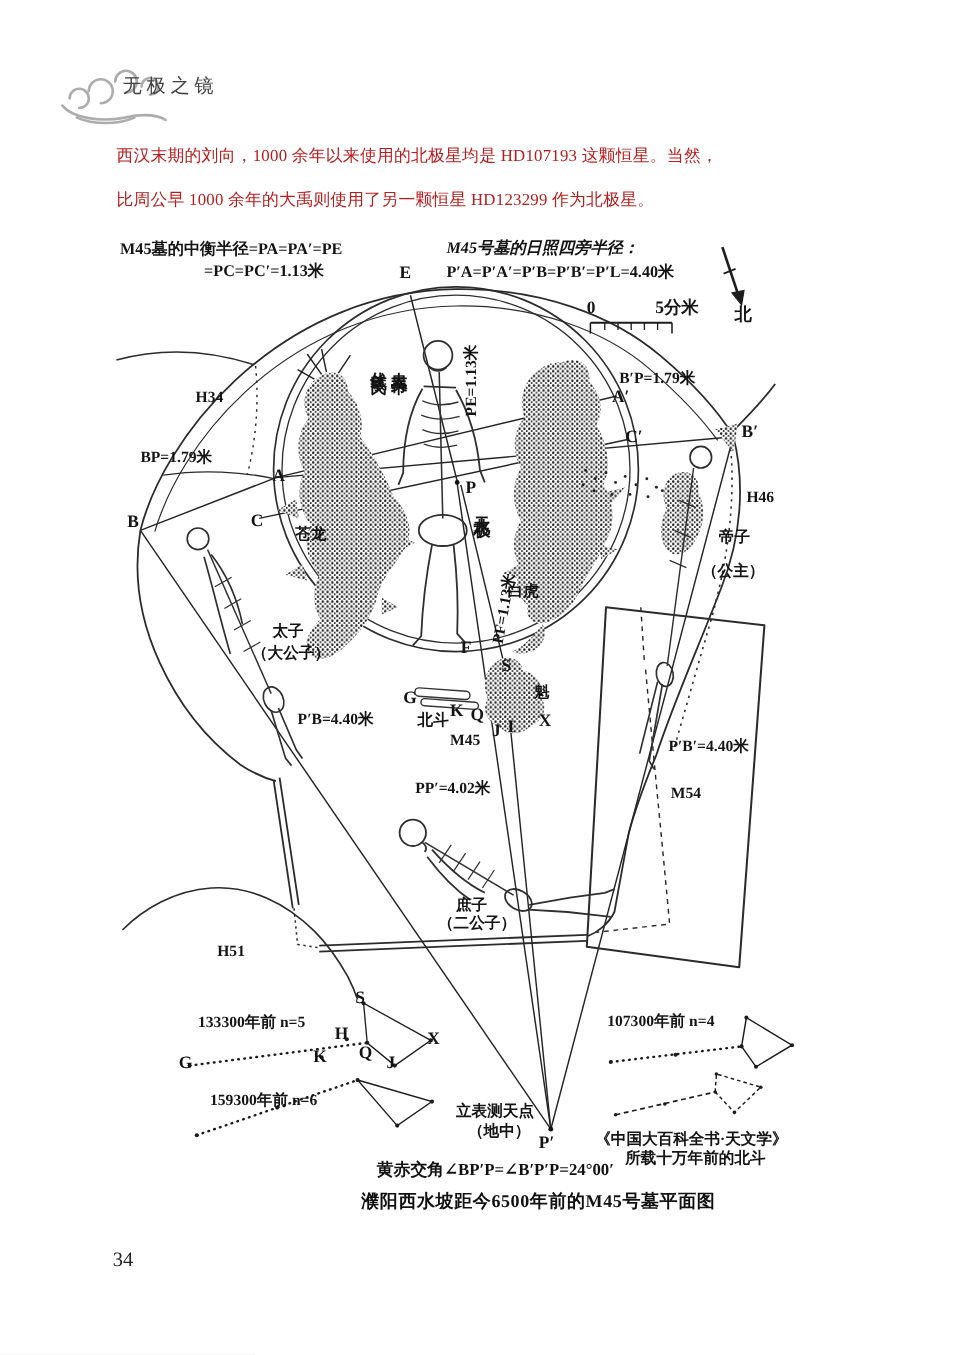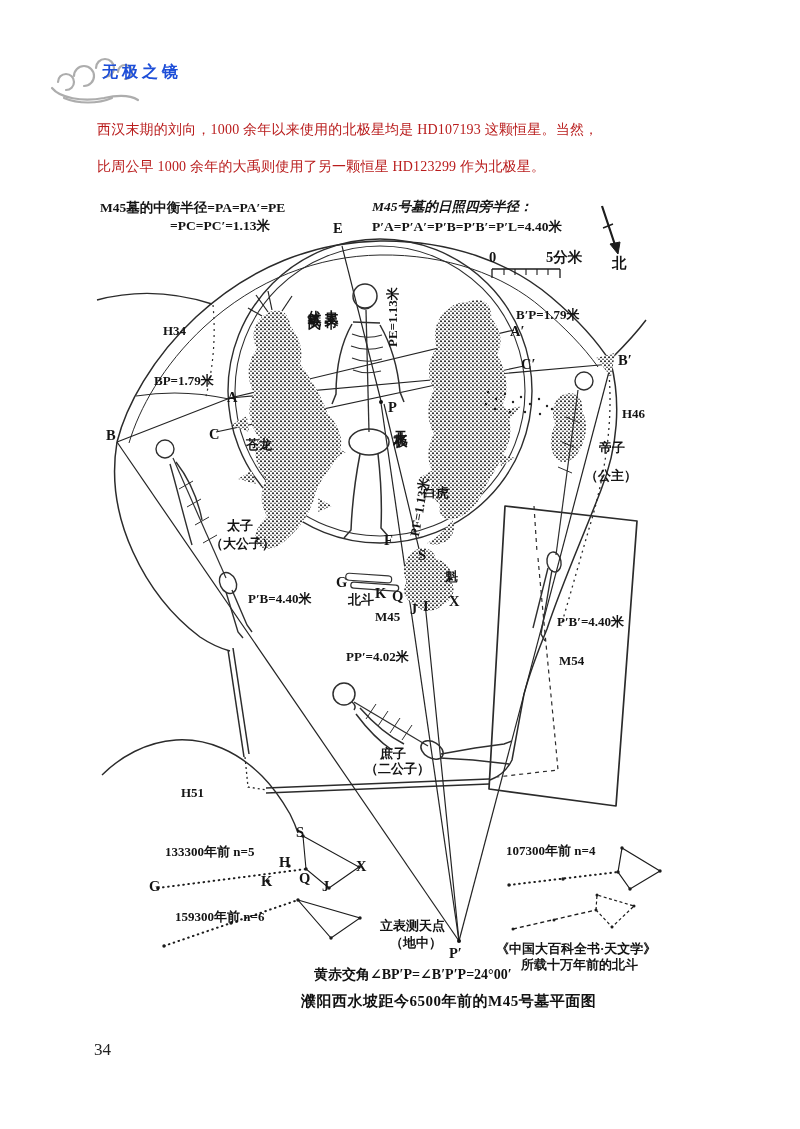--- a/index.html
+++ b/index.html
@@ -1,19 +1,19 @@
 <!DOCTYPE html>
 <html><head>
 <meta charset="utf-8">
 <style>
   html,body{margin:0;padding:0;background:#e8e8e8}
   .page{position:relative;width:800px;height:1129px;background:#ffffff;margin:0 auto;
         font-family:"Liberation Serif","DejaVu Serif",serif;overflow:hidden}
-  .hdr-title{position:absolute;left:102px;top:62px;font-size:16px;font-weight:700;
-             letter-spacing:4px;color:#1d4ed8}
+  .hdr-title{position:absolute;left:102px;top:62px;font-size:16px;font-weight:400;
+             letter-spacing:4px;color:#404040}
   .para-line{position:absolute;left:97px;font-size:14px;color:#b91c1c;white-space:nowrap;
              letter-spacing:0.2px}
   .dlab{position:absolute;font-family:"Liberation Serif","DejaVu Serif",serif;font-weight:700;
         font-size:13px;color:#141414;white-space:nowrap;line-height:1.08}
   .letter{font-size:14.5px}
   .hd{font-size:13.5px}
   .scale{font-size:14.5px}
   .vert{writing-mode:vertical-rl;text-orientation:upright;font-size:14px;letter-spacing:2px}
   .rot90{transform:rotate(-90deg);transform-origin:0 0;font-size:13px}
   .rot80{transform:rotate(-80deg);transform-origin:0 0;font-size:13px}
@@ -277,21 +277,21 @@
       <div class="dlab hd" style="left: 372px; top: 220px;">P′A=P′A′=P′B=P′B′=P′L=4.40米</div>
       <div class="dlab letter" style="left: 333px; top: 221px;">E</div>
       <div class="dlab scale" style="left: 489px; top: 250px;">0</div>
       <div class="dlab scale" style="left: 546px; top: 250px;">5分米</div>
       <div class="dlab scale" style="left: 612px; top: 256px;">北</div>
       <div class="dlab" style="left: 516px; top: 297px; margin-top: 11px;">B′P=1.79米</div>
       <div class="dlab letter" style="left: 510px; top: 324px;">A′</div>
       <div class="dlab" style="left: 163px; top: 324px;">H34</div>
       <div class="dlab letter" style="left: 521px; top: 357px;">C′</div>
       <div class="dlab letter" style="left: 618px; top: 353px;">B′</div>
-      <div class="dlab" style="left: 117px; top: 374px; margin-left: 37px;">BP=1.79米</div>
+      <div class="dlab" style="left: 117px; top: 374px;">BP=1.79米</div>
       <div class="dlab letter" style="left: 227px; top: 390px;">A</div>
       <div class="dlab" style="left: 622px; top: 407px;">H46</div>
       <div class="dlab letter" style="left: 106px; top: 428px;">B</div>
       <div class="dlab letter" style="left: 209px; top: 427px;">C</div>
       <div class="dlab" style="left: 246px; top: 438px;">苍龙</div>
       <div class="dlab" style="left: 599px; top: 441px;">帝子</div>
       <div class="dlab" style="left: 585px; top: 469px;">（公主）</div>
       <div class="dlab vert" style="left: 307px; top: 299px;">伏羲氏</div>
       <div class="dlab vert" style="left: 324px; top: 299px;">太昊帝</div>
       <div class="dlab rot90" style="left: 386px; top: 347px;">PE=1.13米</div>

